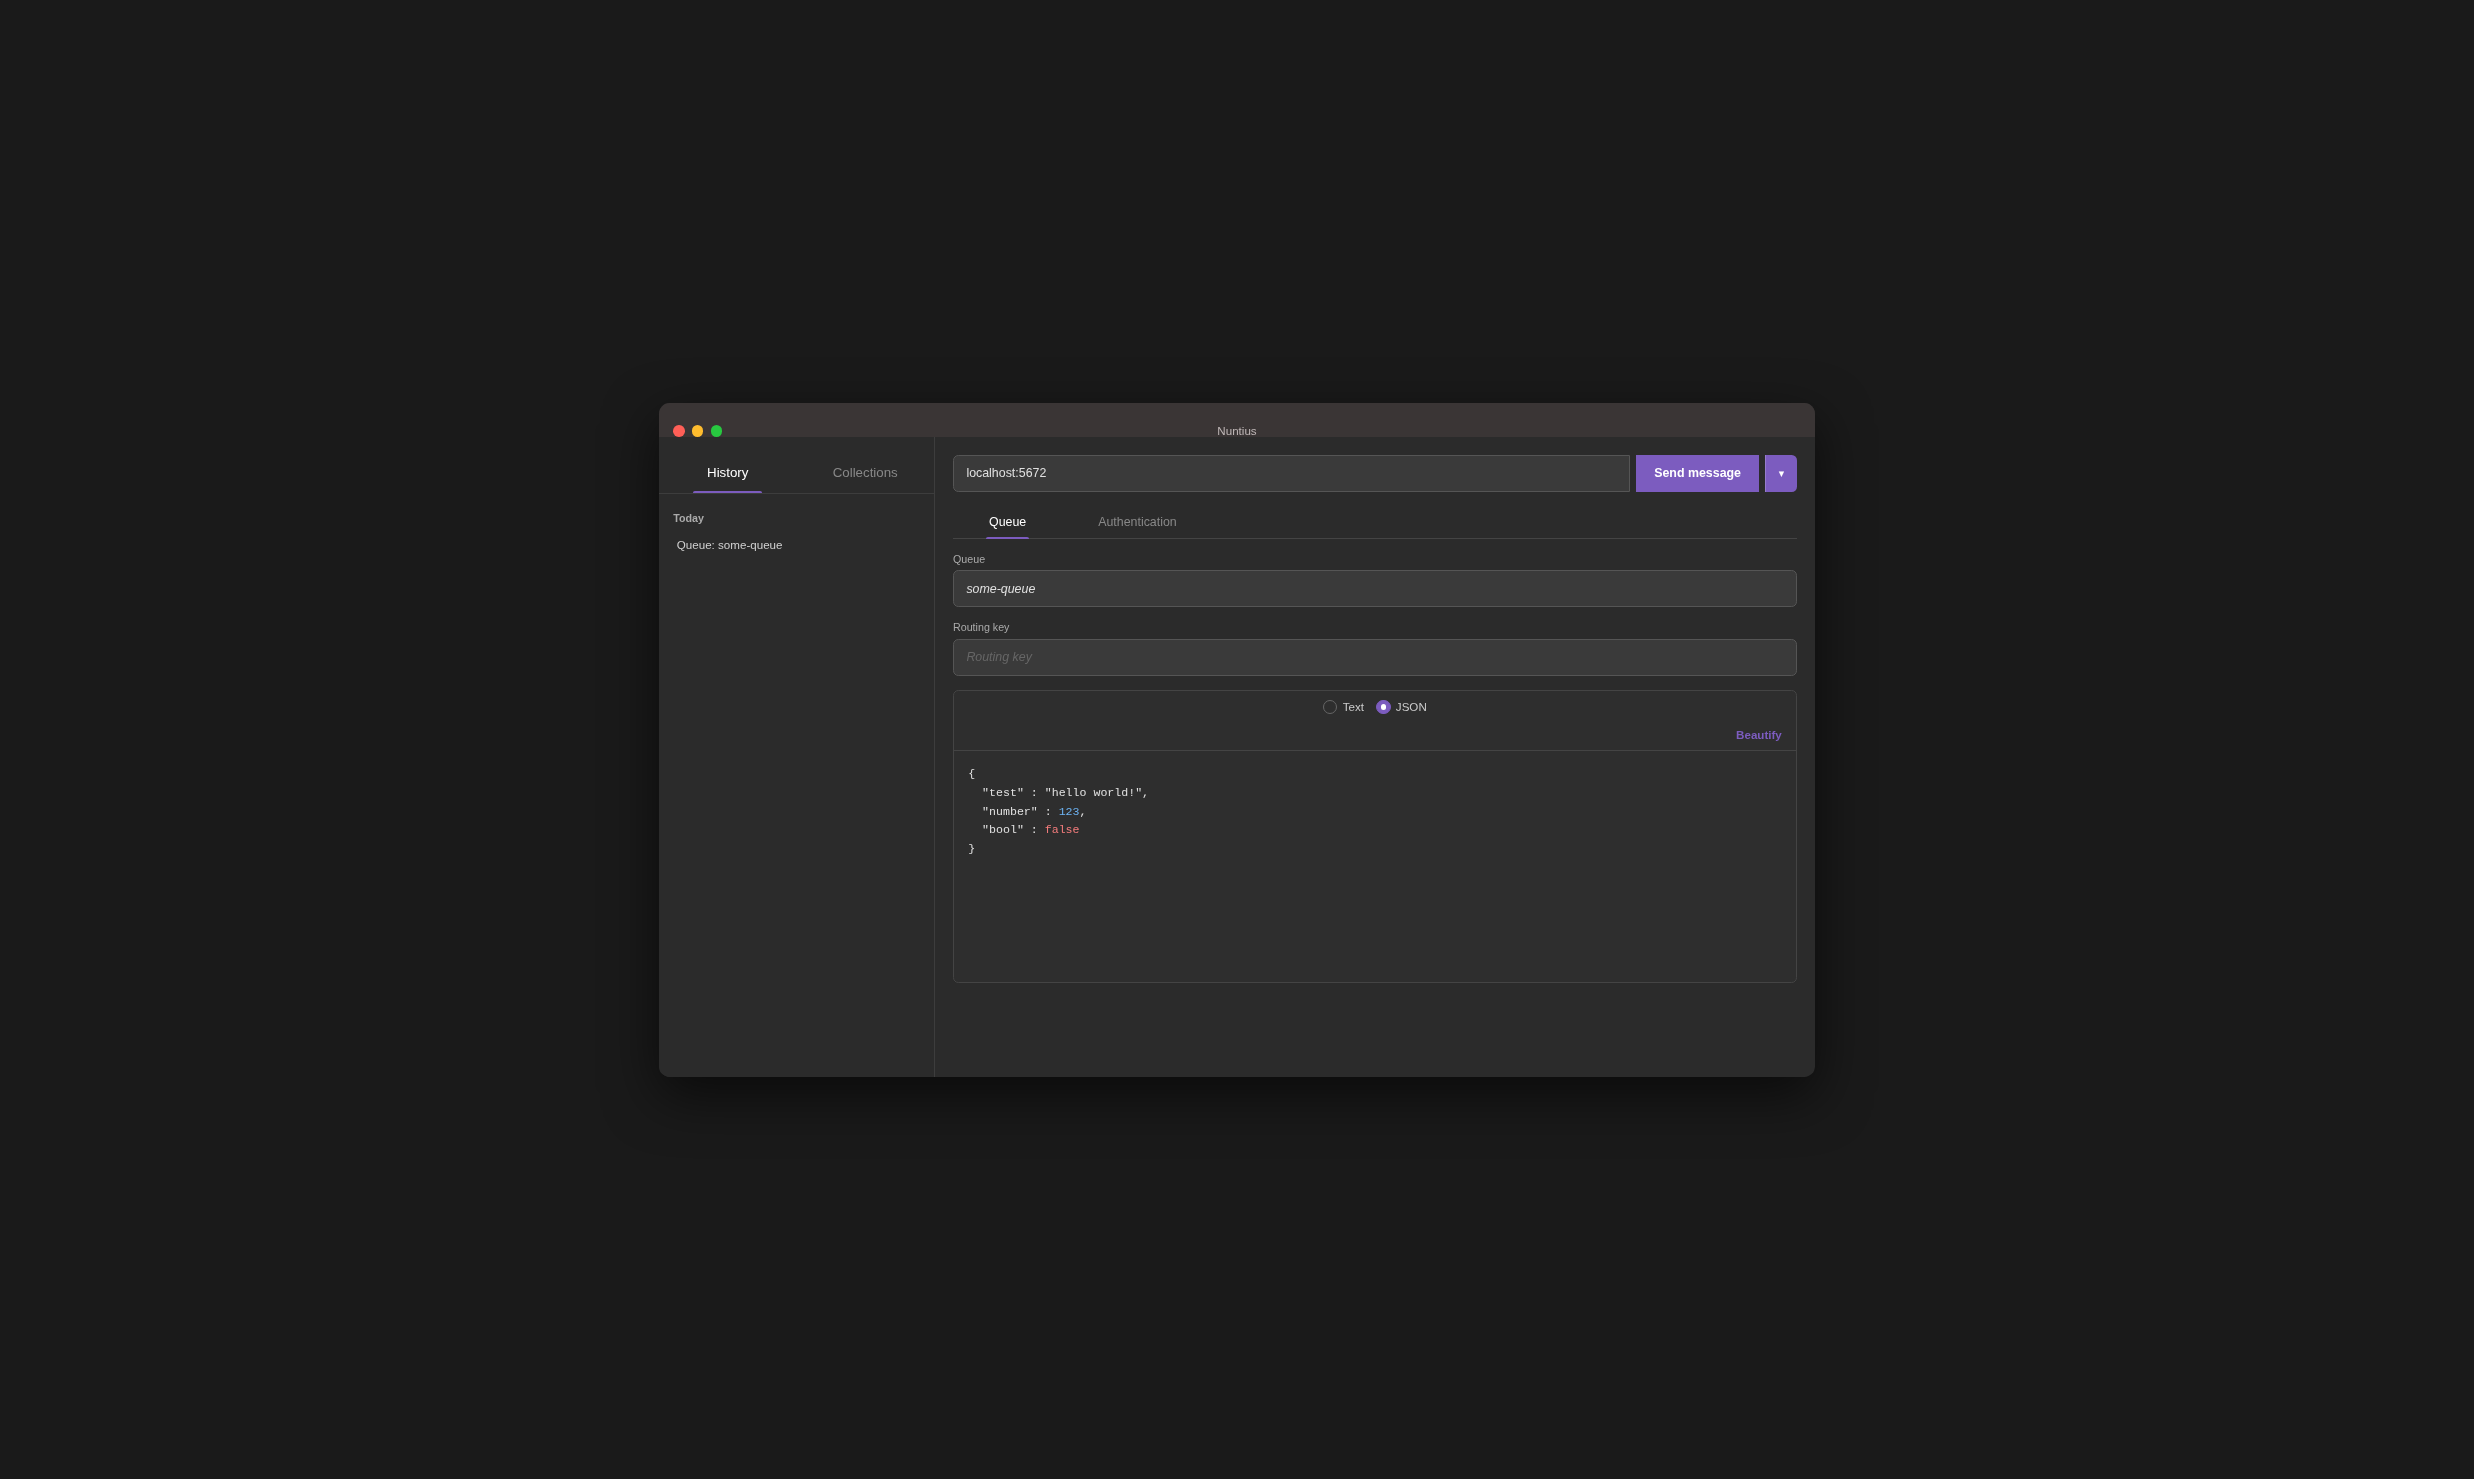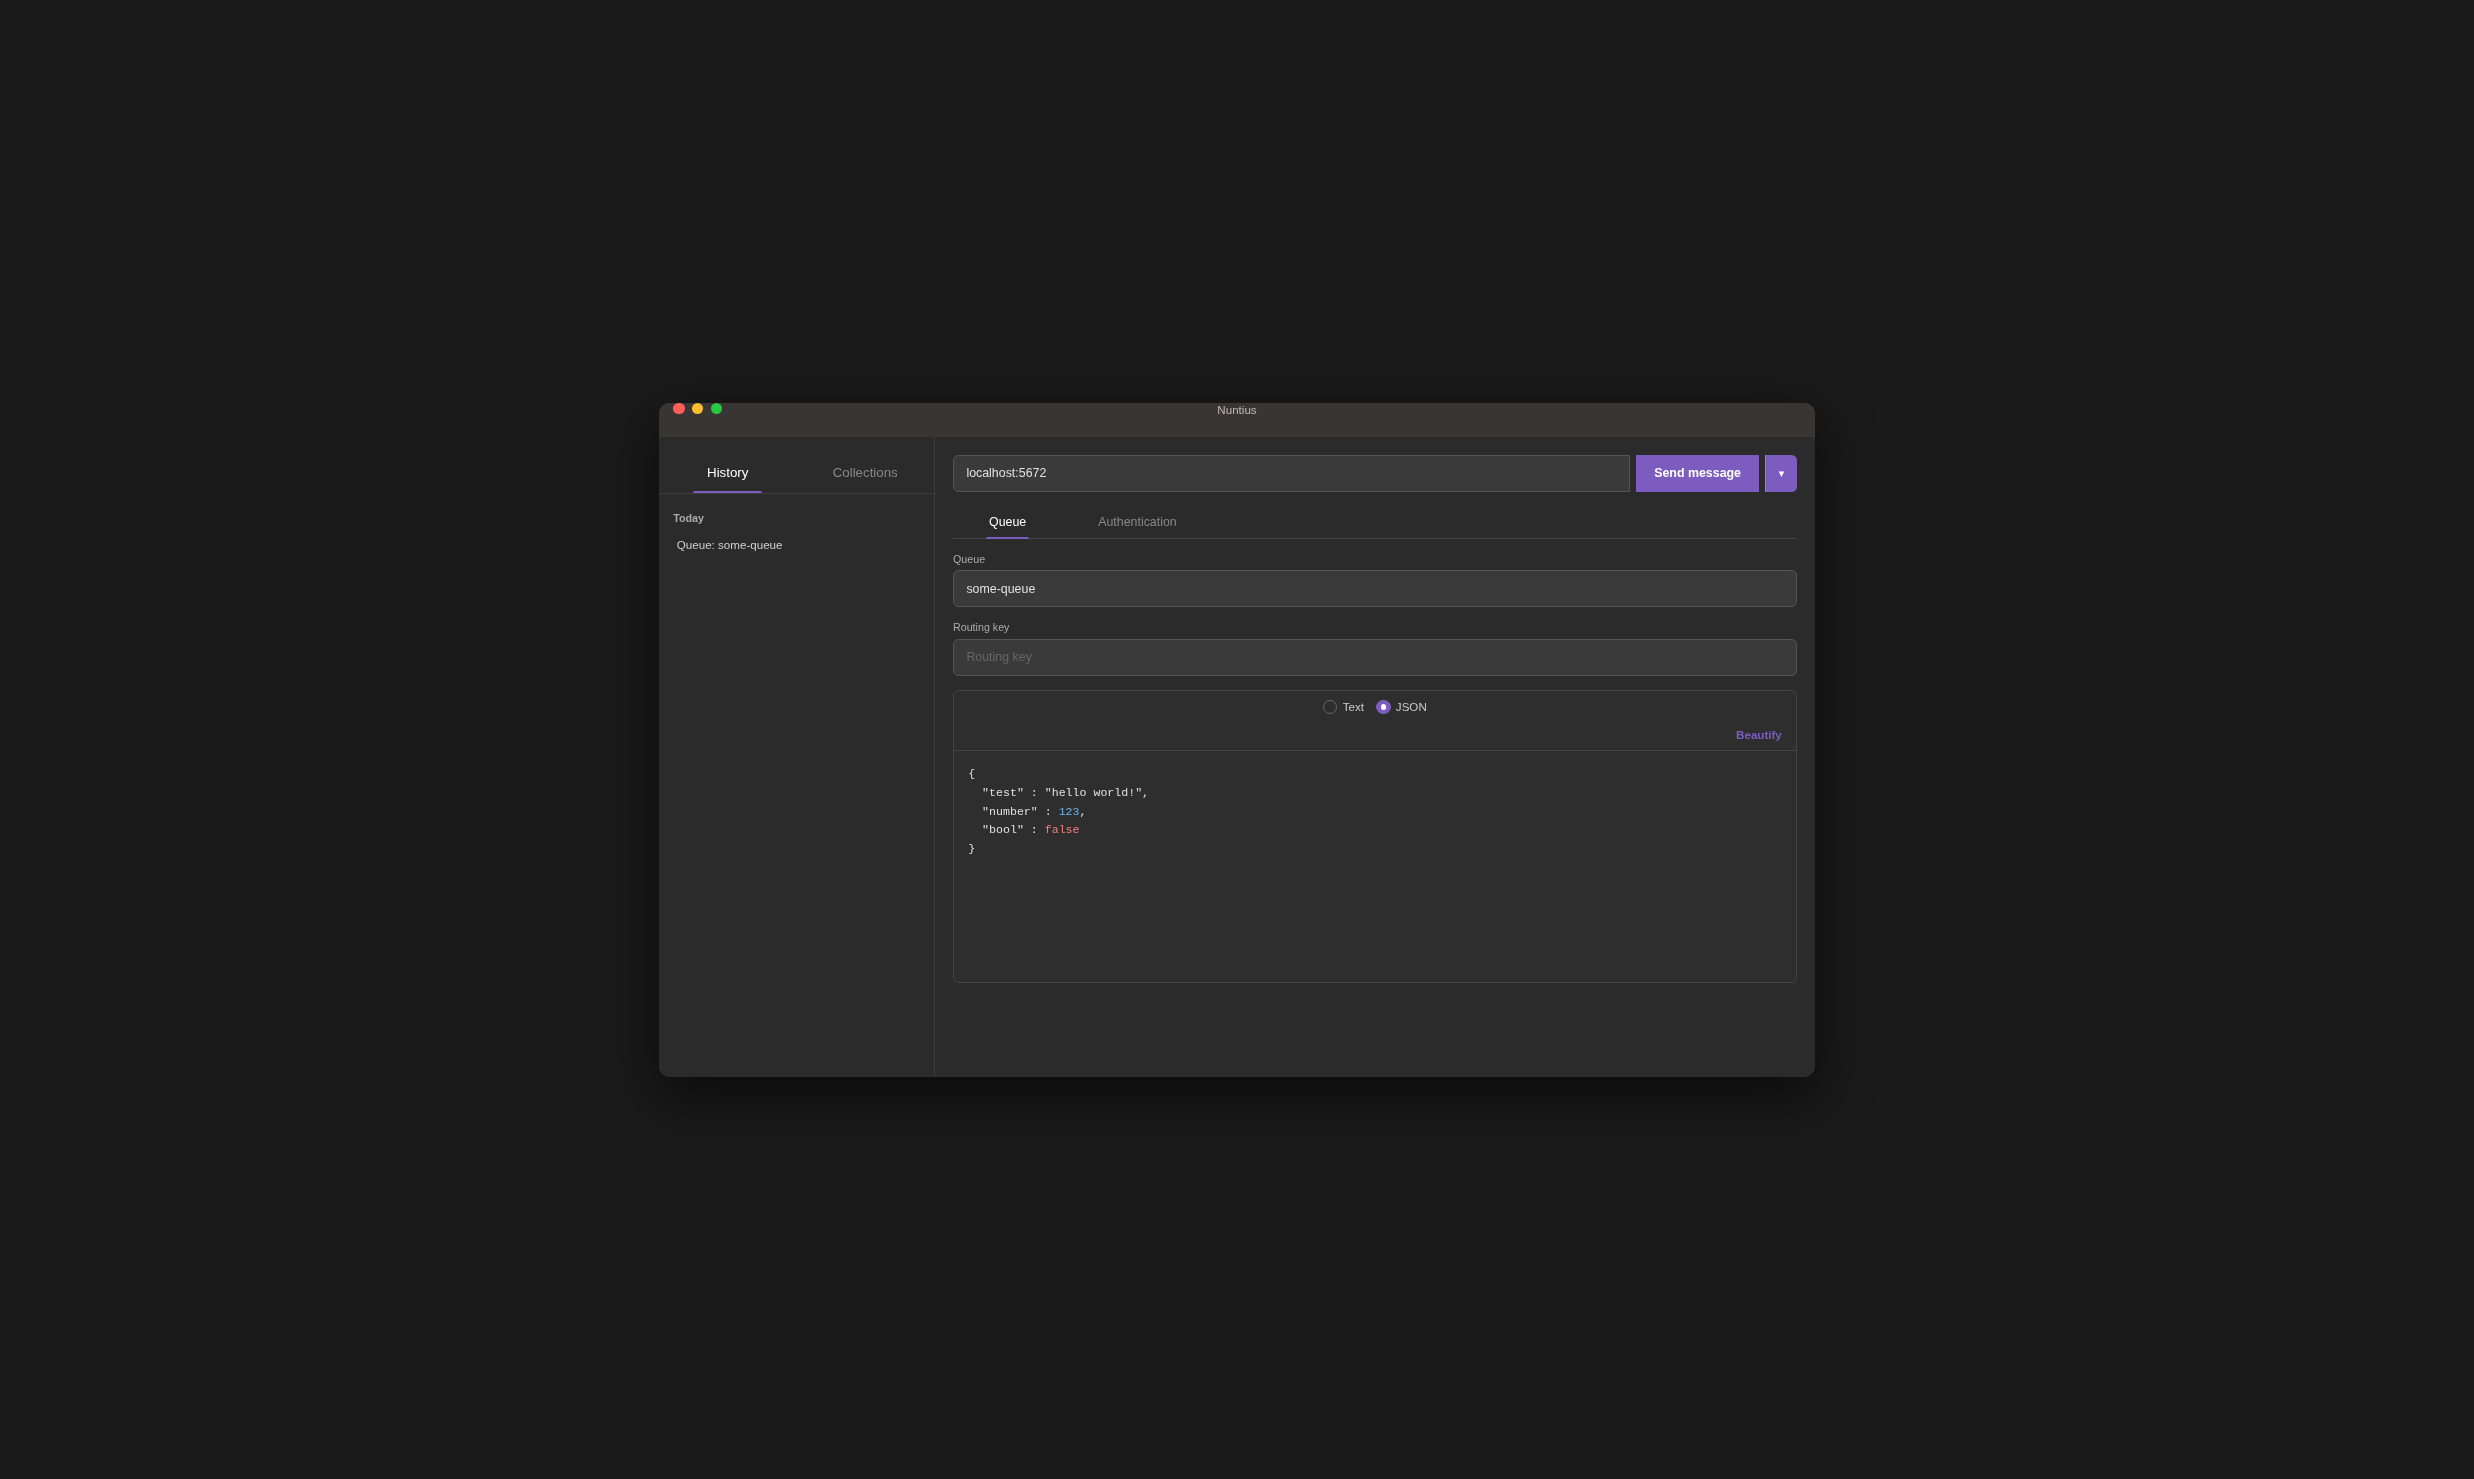--- a/index.html
+++ b/index.html
@@ -22,21 +22,21 @@
       background: #2b2b2b;
       border-radius: 10.7px;
       overflow: hidden;
       box-shadow: 0 18px 53px rgba(0,0,0,0.6);
     }
 
     .titlebar {
       background: #3a3535;
       height: 34px;
       display: flex;
-      align-items: flex-start;
+      align-items: flex-end;
       justify-content: center;
       position: relative;
       padding: 0 14.2px;
     }
 
     .titlebar-buttons {
       position: absolute;
       left: 14.2px;
       display: flex;
       gap: 7.1px;
@@ -229,20 +229,21 @@
     .text-input {
       background: #3a3a3a;
       border: 0.9px solid #555;
       border-radius: 5.3px;
       color: #e0e0e0;
       font-size: 12.4px;
       padding: 9px 12.4px;
       outline: none;
       width: 100%;
       height: 37px;
+      font-style: italic;
     }
 
     .text-input::placeholder {
       color: #666;
     }
 
     
     .body-section {
       background: #2e2e2e;
       border: 0.9px solid #444;

